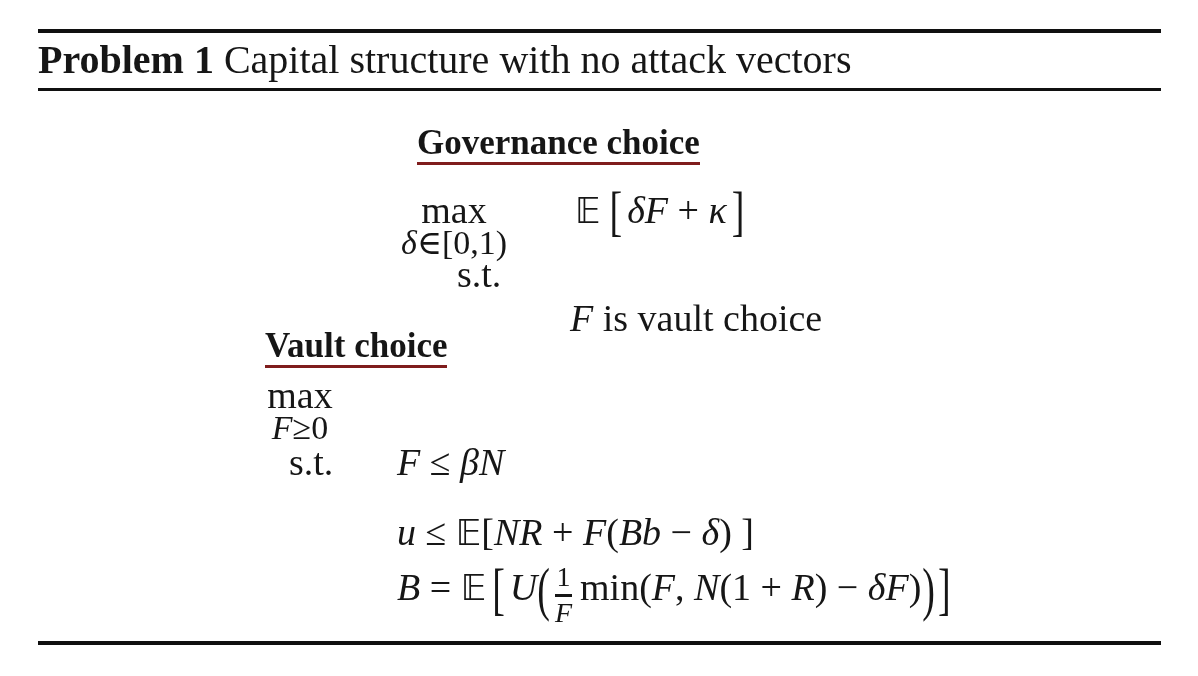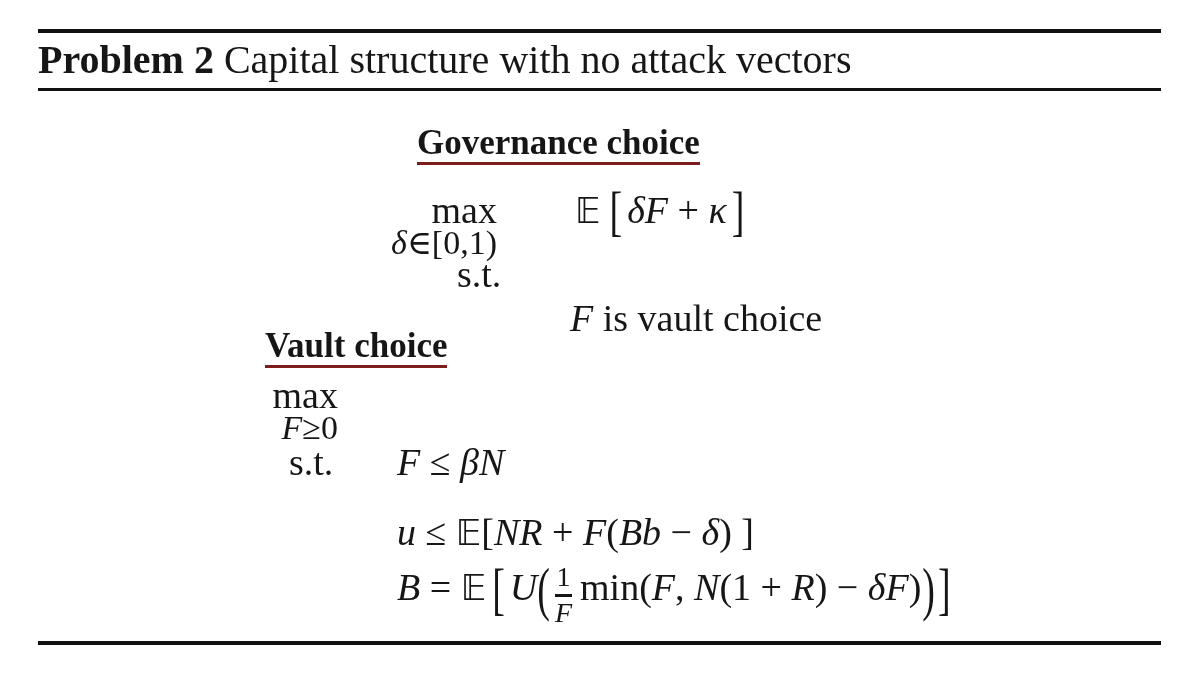--- a/index.html
+++ b/index.html
@@ -32,21 +32,21 @@
   }
   #gov-heading { left: 417px; top: 125px; }
   #vault-heading { left: 265px; top: 328px; }
 
   .eq {
     position: absolute;
     font-size: 38px; line-height: 1; white-space: pre;
   }
   .maxblock {
     position: absolute;
-    display: flex; flex-direction: column; align-items: flex-end;
+    display: flex; flex-direction: column; align-items: center;
     line-height: 1; white-space: pre;
   }
   .maxlabel { font-size: 38px; }
   .maxsub { font-size: 34px; margin-top: -3px; }
 
   #gov-max { left: 411px; top: 191px; width: 86px; }
   #gov-obj { left: 575px; top: 191px; }
   #gov-st  { left: 457px; top: 255px; }
   #gov-con { left: 570px; top: 255px; margin-top: 44px; }
 
@@ -88,21 +88,21 @@
     background: currentColor; margin: 3px 0 2px;
   }
 </style>
 </head>
 <body>
 
 <div class="page">
 
   <div class="rule rule-top"></div>
 
-  <div class="title"><span class="bold">Problem 2</span><span> Capital structure with no attack vectors</span></div>
+  <div class="title"><span class="bold">Problem 1</span><span> Capital structure with no attack vectors</span></div>
 
   <div class="rule rule-mid"></div>
 
   <div class="sec-heading" id="gov-heading">Governance choice</div>
 
   <div class="maxblock" id="gov-max">
     <span class="maxlabel">max</span>
     <span class="maxsub"><span class="tv">δ</span><span class="to">∈[0,1)</span></span>
   </div>
 

